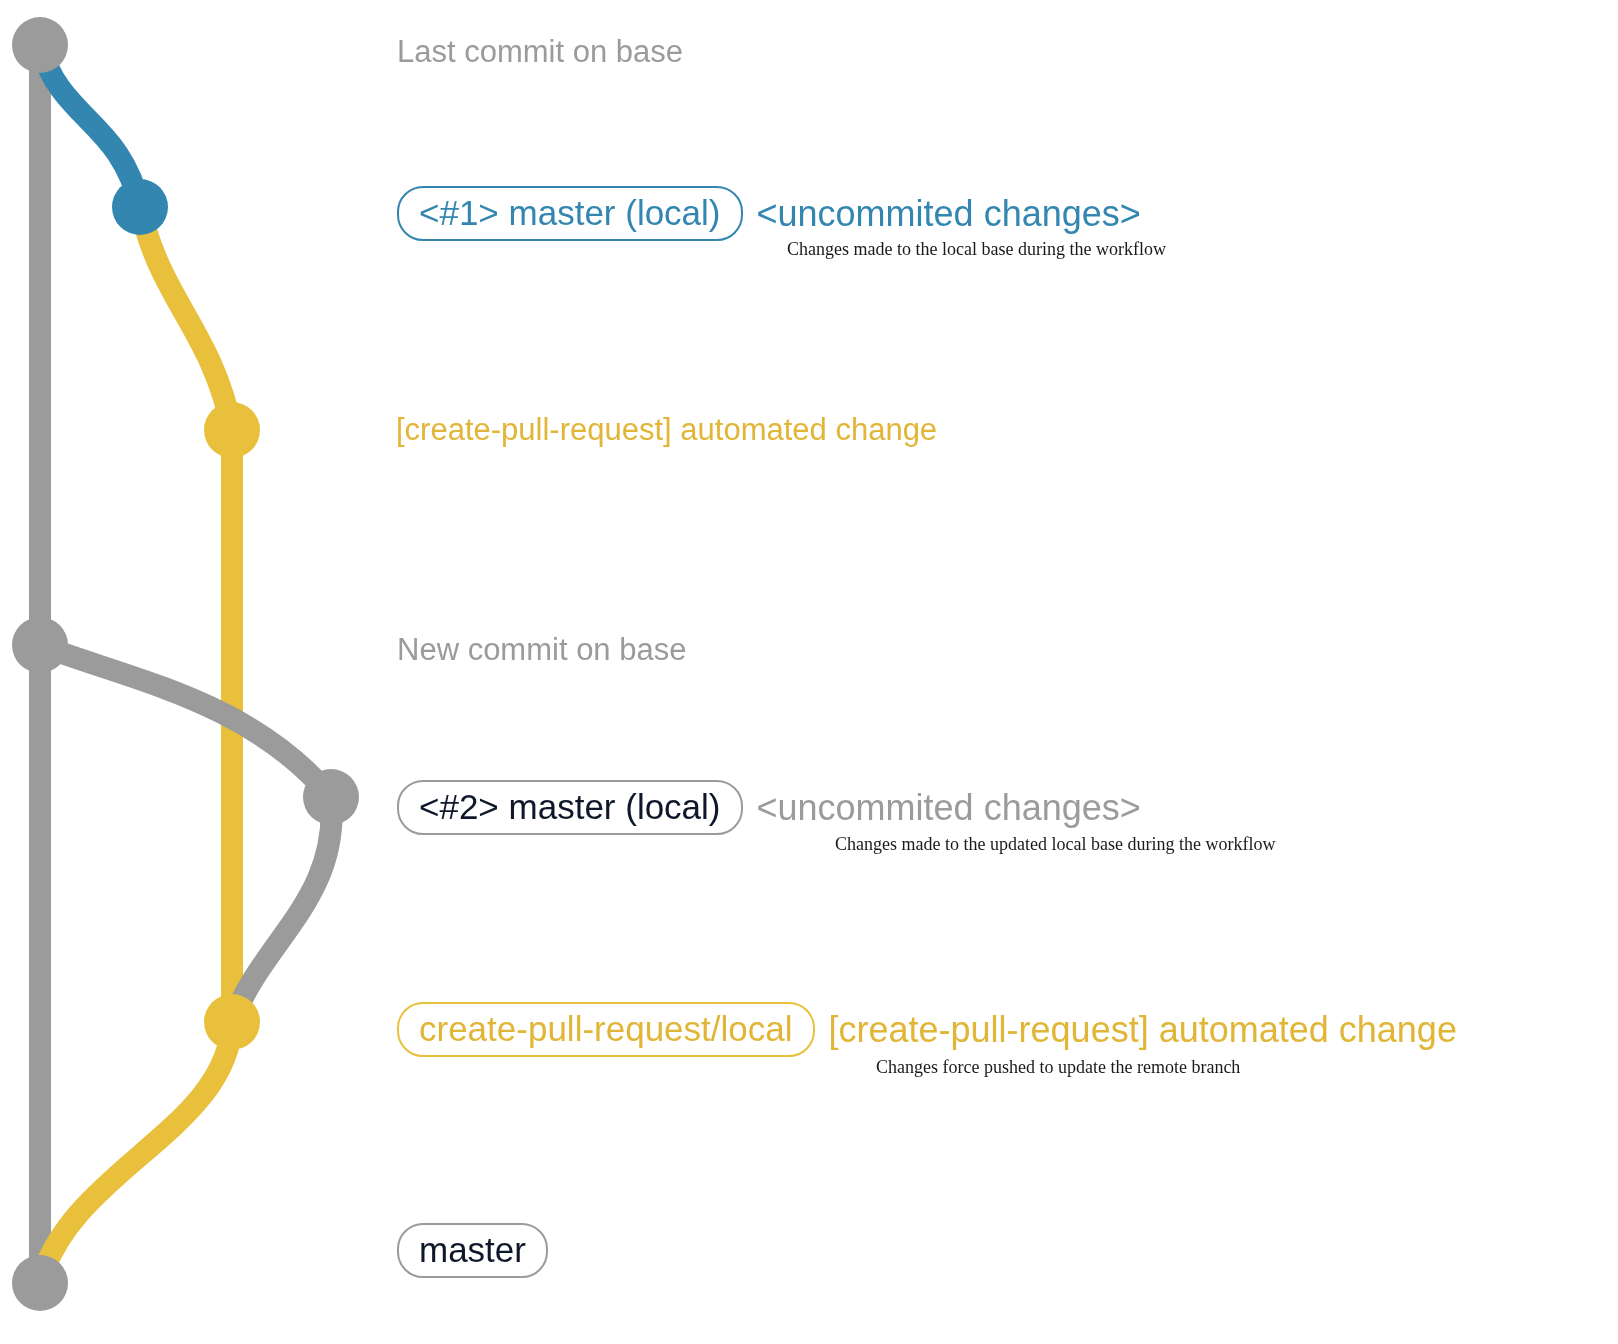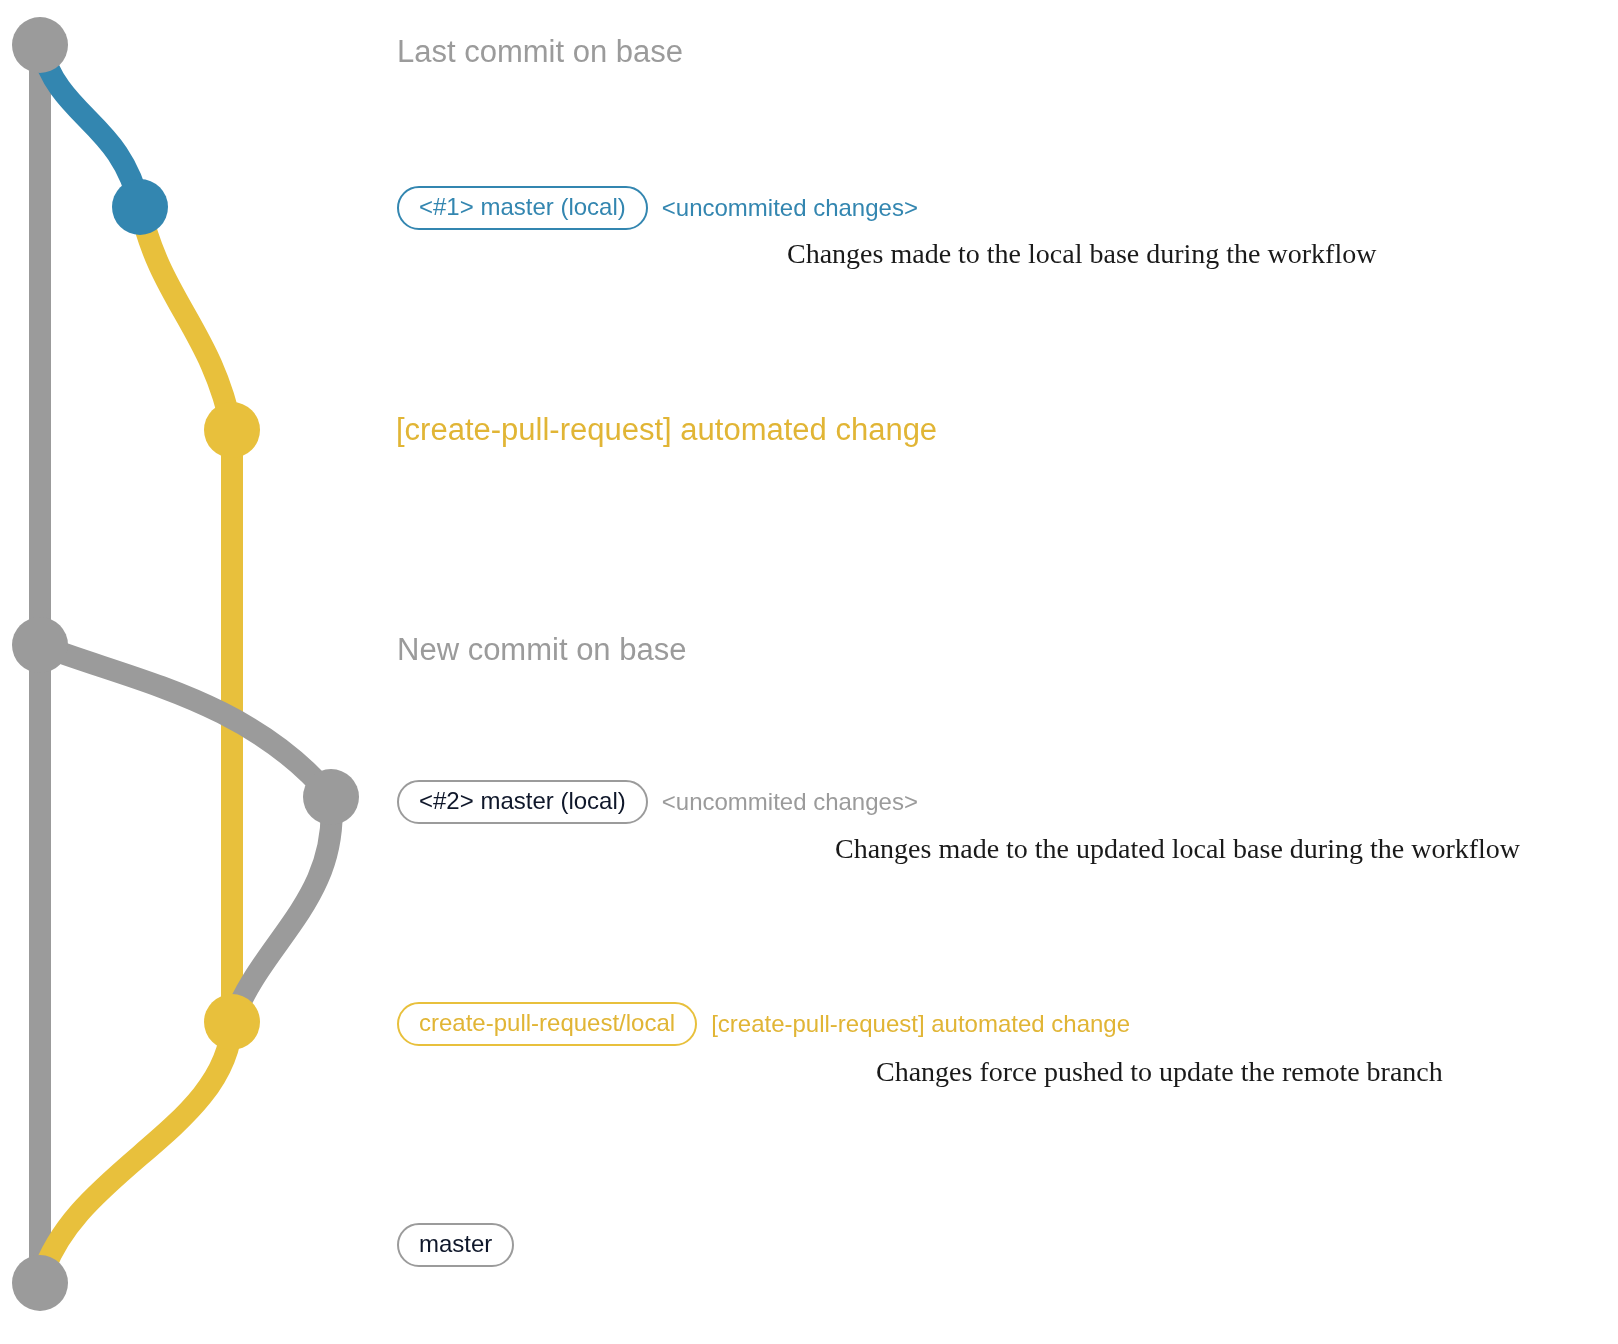--- a/index.html
+++ b/index.html
@@ -39,52 +39,52 @@
     white-space: nowrap;
   }
 
   .ref-chip {
     display: inline-flex;
     align-items: center;
     justify-content: center;
     border: 2px solid #9b9b9b;
     border-radius: 26px;
     padding: 7px 20px 9px 20px;
-    font-size: 24px;
+    font-size: 35px;
     line-height: 1;
     color: #9b9b9b;
     background: #ffffff;
     font-family: "Liberation Sans", sans-serif;
   }
   .ref-chip.blue { border-color: #3386b0; color: #3386b0; }
   .ref-chip.yellow { border-color: #e8c03c; color: #e1b535; }
   .ref-chip.gray { border-color: #9b9b9b; color: #0f172a; }
 
   .msg {
-    font-size: 24px;
+    font-size: 36px;
     line-height: 1;
     margin-left: 14px;
     font-family: "Liberation Sans", sans-serif;
   }
   .msg.blue { color: #3386b0; }
   .msg.yellow { color: #e1b535; }
   .msg.gray { color: #9b9b9b; }
 
   .plain-title {
     position: absolute;
     font-size: 31px;
     line-height: 1;
     color: #9b9b9b;
     font-family: "Liberation Sans", sans-serif;
     white-space: nowrap;
   }
 
   .caption {
     position: absolute;
-    font-size: 28px;
+    font-size: 18px;
     line-height: 1;
     color: #1a1a1a;
     font-family: "Liberation Serif", serif;
     white-space: nowrap;
   }
 </style>
 </head>
 <body>
 
 <svg id="graph-canvas" viewBox="0 0 1618 1344">

